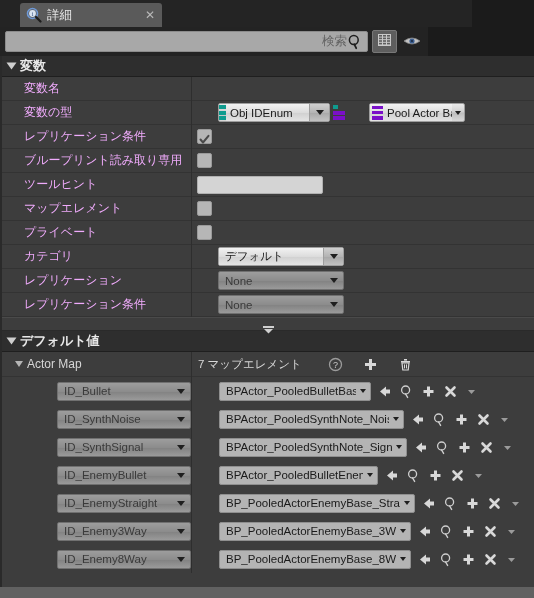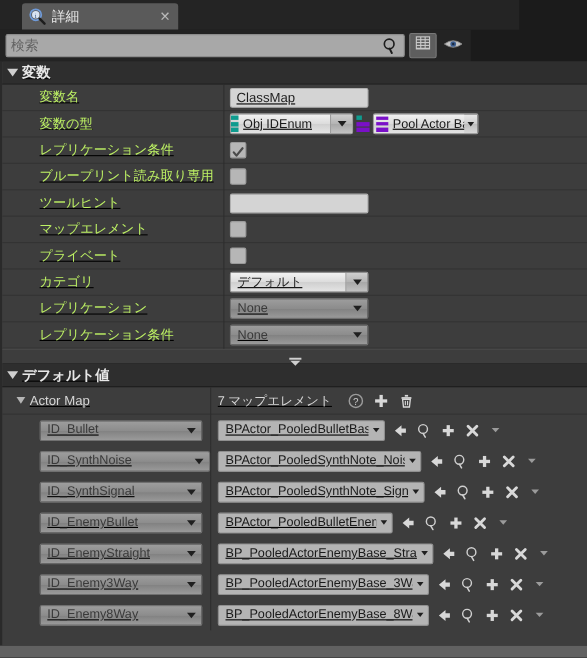--- a/index.html
+++ b/index.html
@@ -29,21 +29,21 @@
   }
   .tab-close {
     color: #b9b9b9; font-size: 12px; line-height: 12px;
     width: 12px; text-align: center; flex: 0 0 auto;
   }
 
   
   .searchrow {
     position: absolute; left: 0; top: 27px; width: 428px; height: 29px;
     background: #232323;
-    display: flex; align-items: center; padding: 0 5px;
+    display: flex; align-items: center; padding: 0 5px; text-align: right;
   }
   .searchbox {
     flex: 1 1 auto; height: 21px; background: #a8a8a8;
     border: 1px solid #8c8c8c; border-radius: 2px;
     display: flex; align-items: center; padding: 0 4px;
     position: relative;
   }
   .search-placeholder { color: #636363; font-size: 12.5px; flex: 1 1 auto; }
   .search-mag { width: 16px; height: 16px; position: relative; flex: 0 0 auto; }
   .tool-btn {
@@ -52,21 +52,20 @@
     display: flex; align-items: center; justify-content: center; flex: 0 0 auto;
   }
   .tool-btn.flat { background: transparent; border: none; width: 22px; }
 
   
   .body {
     position: absolute; left: 0; top: 56px; width: 534px; height: 531px;
     background: #3d3d3d;
     border-left: 2px solid #2a2a2a;
     overflow: hidden;
-    text-decoration: underline;
   }
   .section-header {
     height: 21px; background: #2e2e2e;
     display: flex; align-items: center; padding-left: 6px;
     border-bottom: 1px solid #1f1f1f;
   }
   .tri {
     width: 0; height: 0; border-style: solid;
     border-width: 5px 0 5px 7px;
     border-color: transparent transparent transparent #cfcfcf;
@@ -80,23 +79,23 @@
   .section-title { color: #e8e8e8; font-size: 13px; font-weight: bold; }
   .section-title.sub { font-weight: normal; font-size: 12px; color: #d6d6d6; }
 
   .prop-list { background: #3d3d3d; }
   .prop-row {
     height: 24px; display: flex; align-items: center;
     border-bottom: 1px solid #333333;
   }
   .prop-label {
     width: 190px; flex: 0 0 190px; padding-left: 22px;
-    color: #bef264; font-size: 12px;
+    color: #f0abfc; font-size: 12px;
     border-right: 1px solid #2e2e2e; height: 24px;
-    display: flex; align-items: center; margin-left: 12px;
+    display: flex; align-items: center;
   }
   .prop-value { flex: 1 1 auto; display: flex; align-items: center; padding-left: 5px; height: 24px; }
 
   .textfield {
     height: 18px; background: #d4d4d4; border: 1px solid #b0b0b0;
     border-radius: 2px; color: #1c1c1c; font-size: 12px;
     display: flex; align-items: center; padding: 0 5px;
   }
   .textfield.w126 { width: 126px; }
   .textfield.w126b { width: 126px; }
@@ -110,20 +109,21 @@
     width: 11px; height: 11px;
   }
 
   
   .combo {
     height: 19px; border: 1px solid #9e9e9e; border-radius: 2px;
     display: flex; align-items: center;
     background: linear-gradient(to bottom, #e9e9e9 0%, #cfcfcf 48%, #bdbdbd 52%, #d8d8d8 100%);
     color: #1a1a1a; font-size: 11.5px;
     overflow: hidden;
+    margin-left: 21px;
   }
   .combo .ctext { flex: 1 1 auto; padding-left: 6px; white-space: nowrap; overflow: hidden; }
   .combo .carr {
     flex: 0 0 auto; width: 18px; display: flex;
     align-items: center; justify-content: center;
   }
   .combo.dark {
     background: linear-gradient(to bottom, #9d9d9d 0%, #8c8c8c 50%, #828282 52%, #9a9a9a 100%);
     border-color: #707070; color: #3a3a3a;
   }
@@ -181,21 +181,21 @@
   
   .maphdr {
     height: 25px; display: flex; align-items: center;
     border-bottom: 1px solid #333;
   }
   .maphdr-left {
     width: 190px; flex: 0 0 190px; padding-left: 14px;
     display: flex; align-items: center; height: 25px;
     border-right: 1px solid #2e2e2e;
   }
-  .maphdr-right { flex: 1 1 auto; display: flex; align-items: center; padding-left: 6px; gap: 8px; }
+  .maphdr-right { flex: 1 1 auto; display: flex; align-items: center; padding-left: 6px; gap: 20px; }
   .elemcount { color: #d8d8d8; font-size: 11.5px; }
   .ic { width: 15px; height: 15px; position: relative; flex: 0 0 auto; }
 
   .maprow { height: 28px; display: flex; align-items: center; }
   .maprow-key {
     width: 190px; flex: 0 0 190px; padding-left: 34px;
     display: flex; align-items: center; height: 28px;
     border-right: 1px solid #2e2e2e;
   }
   .maprow-val { flex: 1 1 auto; display: flex; align-items: center; padding-left: 6px; }
@@ -278,25 +278,20 @@
 
     <div class="section-header">
       <span class="tri"></span>
       <span class="section-title">変数</span>
     </div>
 
     <div class="prop-list">
 
       <div class="prop-row">
         <div class="prop-label">変数名</div>
-        <div class="prop-value">
-          <div class="textfield w126">
-            <span>ClassMap</span>
-          </div>
-        </div>
       </div>
 
       <div class="prop-row">
         <div class="prop-label">変数の型</div>
         <div class="prop-value typepin-wrap">
           <div class="combo split" style="width:112px;">
             <span class="pin pin-teal">
                 <i></i>
                 <i></i>
                 <i></i>

